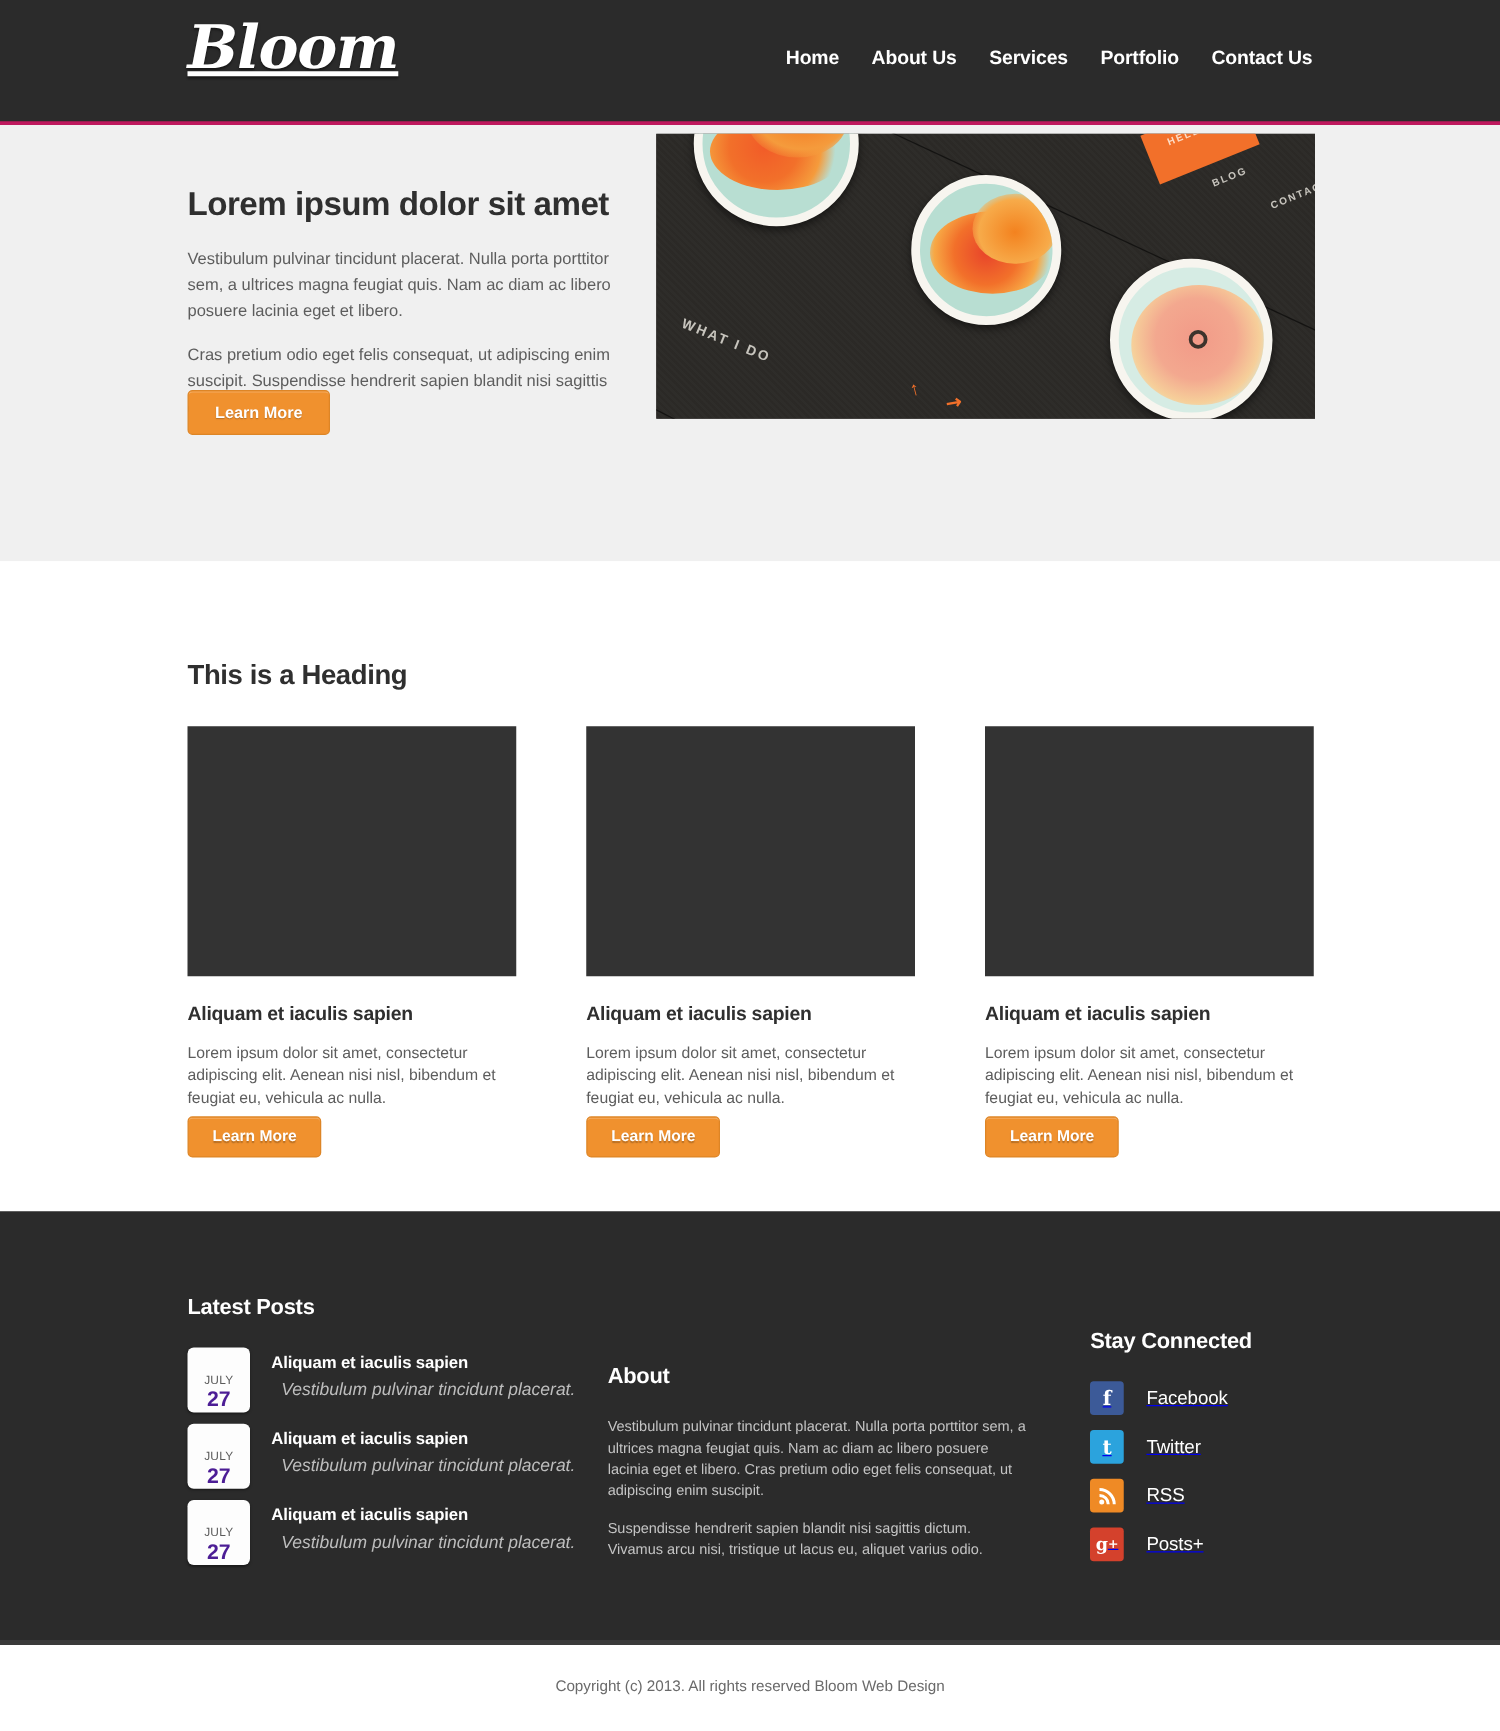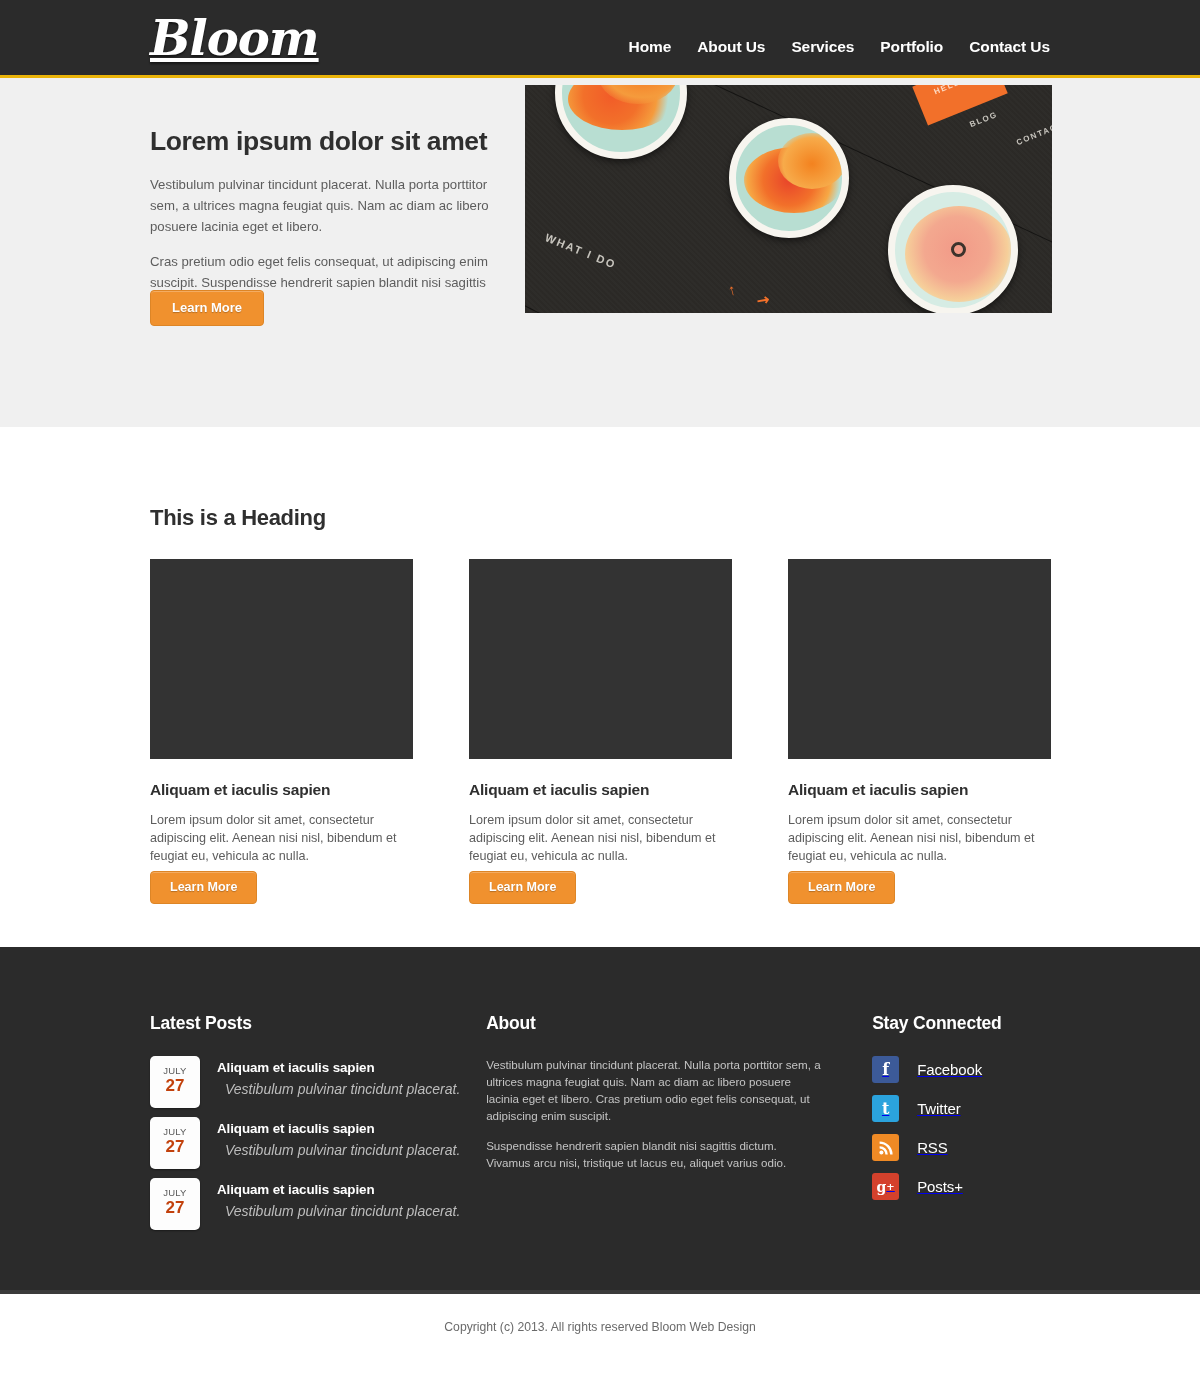--- a/index.html
+++ b/index.html
@@ -8,23 +8,23 @@
     height: 1385px;
     background: #ffffff;
     font-family: "Liberation Sans", sans-serif;
     -webkit-font-smoothing: antialiased;
   }
   .page { width: 1200px; position: relative; }
 
   
   .site-header {
     width: 1200px;
-    height: 78px;
+    height: 100px;
     background: #2b2b2b;
-    border-bottom: 3px solid #eab308;
+    border-bottom: 3px solid #be185d;
     position: relative;
   }
   .header-inner {
     width: 900px;
     margin: 0 auto;
     height: 97px;
     position: relative;
     display: flex;
     align-items: center;
   }
@@ -199,20 +199,21 @@
     background: #2b2b2b;
     border-bottom: 4px solid #3a3a3a;
     height: 347px;
   }
   .footer-inner {
     width: 900px;
     margin: 0 auto;
     position: relative;
     display: flex;
     padding-top: 66px;
+    align-items: flex-end;
   }
   .footer-col-title {
     color: #ffffff;
     font-size: 17.5px;
     font-weight: bold;
     letter-spacing: -0.2px;
     margin-bottom: 22px;
   }
   .col-posts { width: 330px; }
   .col-about { width: 340px; margin-left: 10px; }
@@ -224,35 +225,35 @@
     margin-bottom: 9px;
     height: 52px;
   }
   .date-badge {
     width: 50px;
     height: 52px;
     background: #fdfdfd;
     border-radius: 5px;
     flex: 0 0 50px;
     text-align: center;
-    padding-top: 9px;
+    padding-top: 21px;
     box-shadow: 0 1px 2px rgba(0,0,0,0.4);
   }
   .date-month {
     display: block;
     font-size: 9.5px;
     color: #5a5a5a;
     letter-spacing: 0.2px;
     line-height: 11px;
   }
   .date-day {
     display: block;
     font-size: 17px;
     font-weight: bold;
-    color: #c2410c;
+    color: #4c1d95;
     line-height: 20px;
   }
   .post-body { margin-left: 17px; padding-top: 4px; }
   .post-title {
     color: #ffffff;
     font-size: 13.4px;
     font-weight: bold;
     letter-spacing: -0.1px;
     margin-bottom: 6px;
   }

